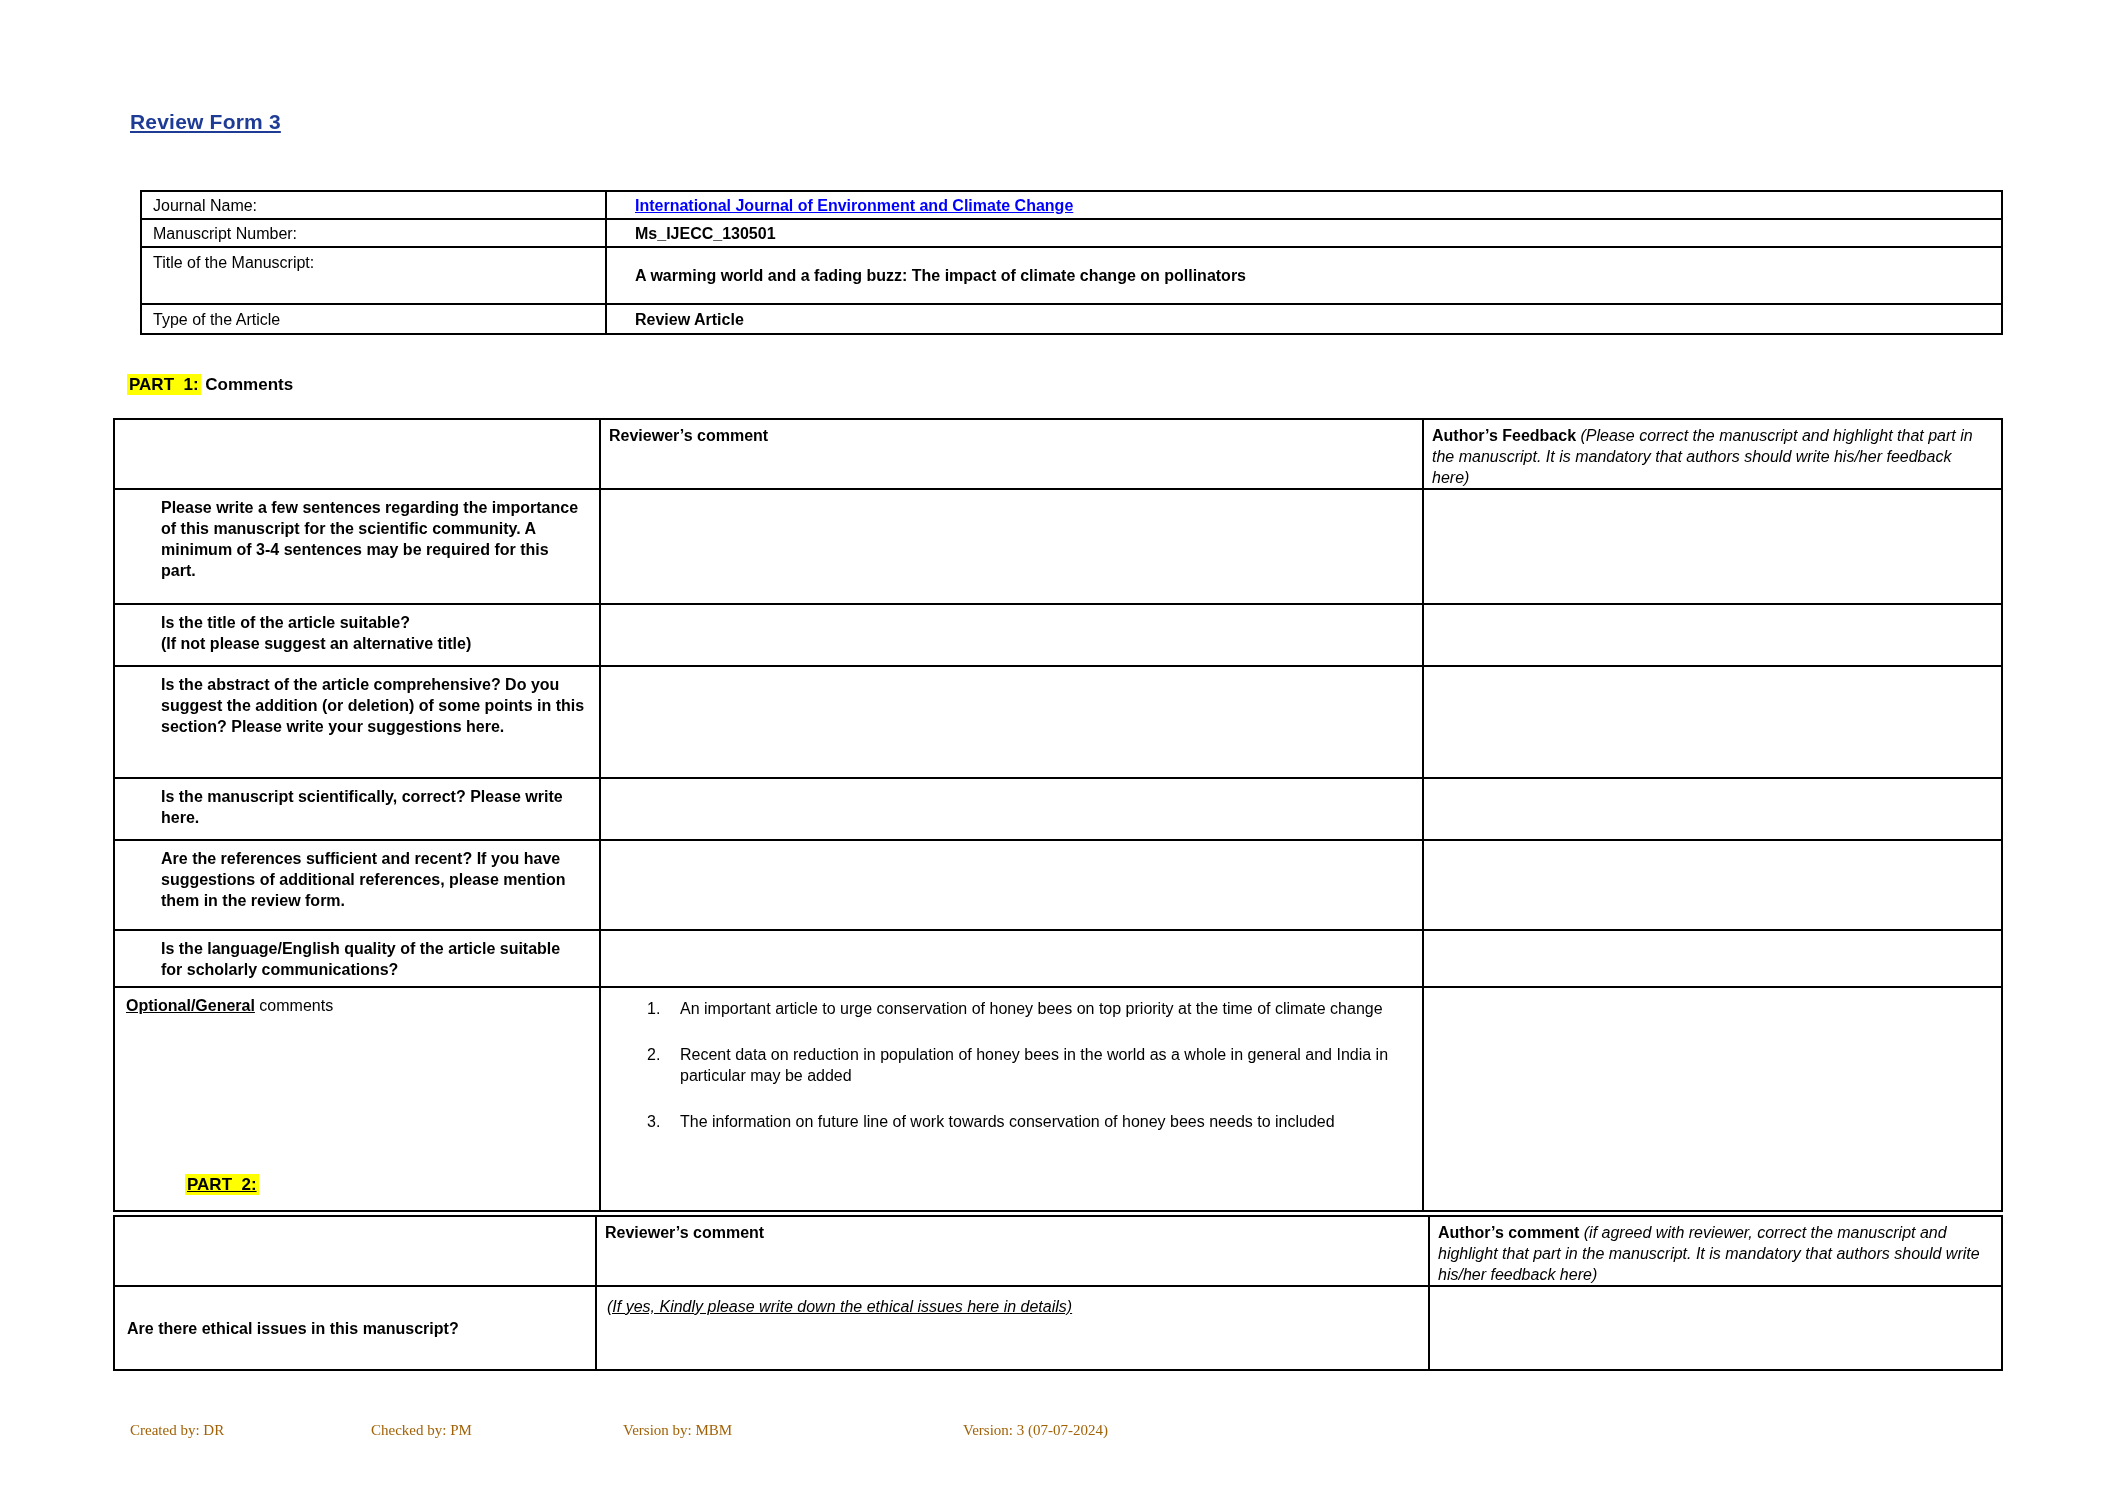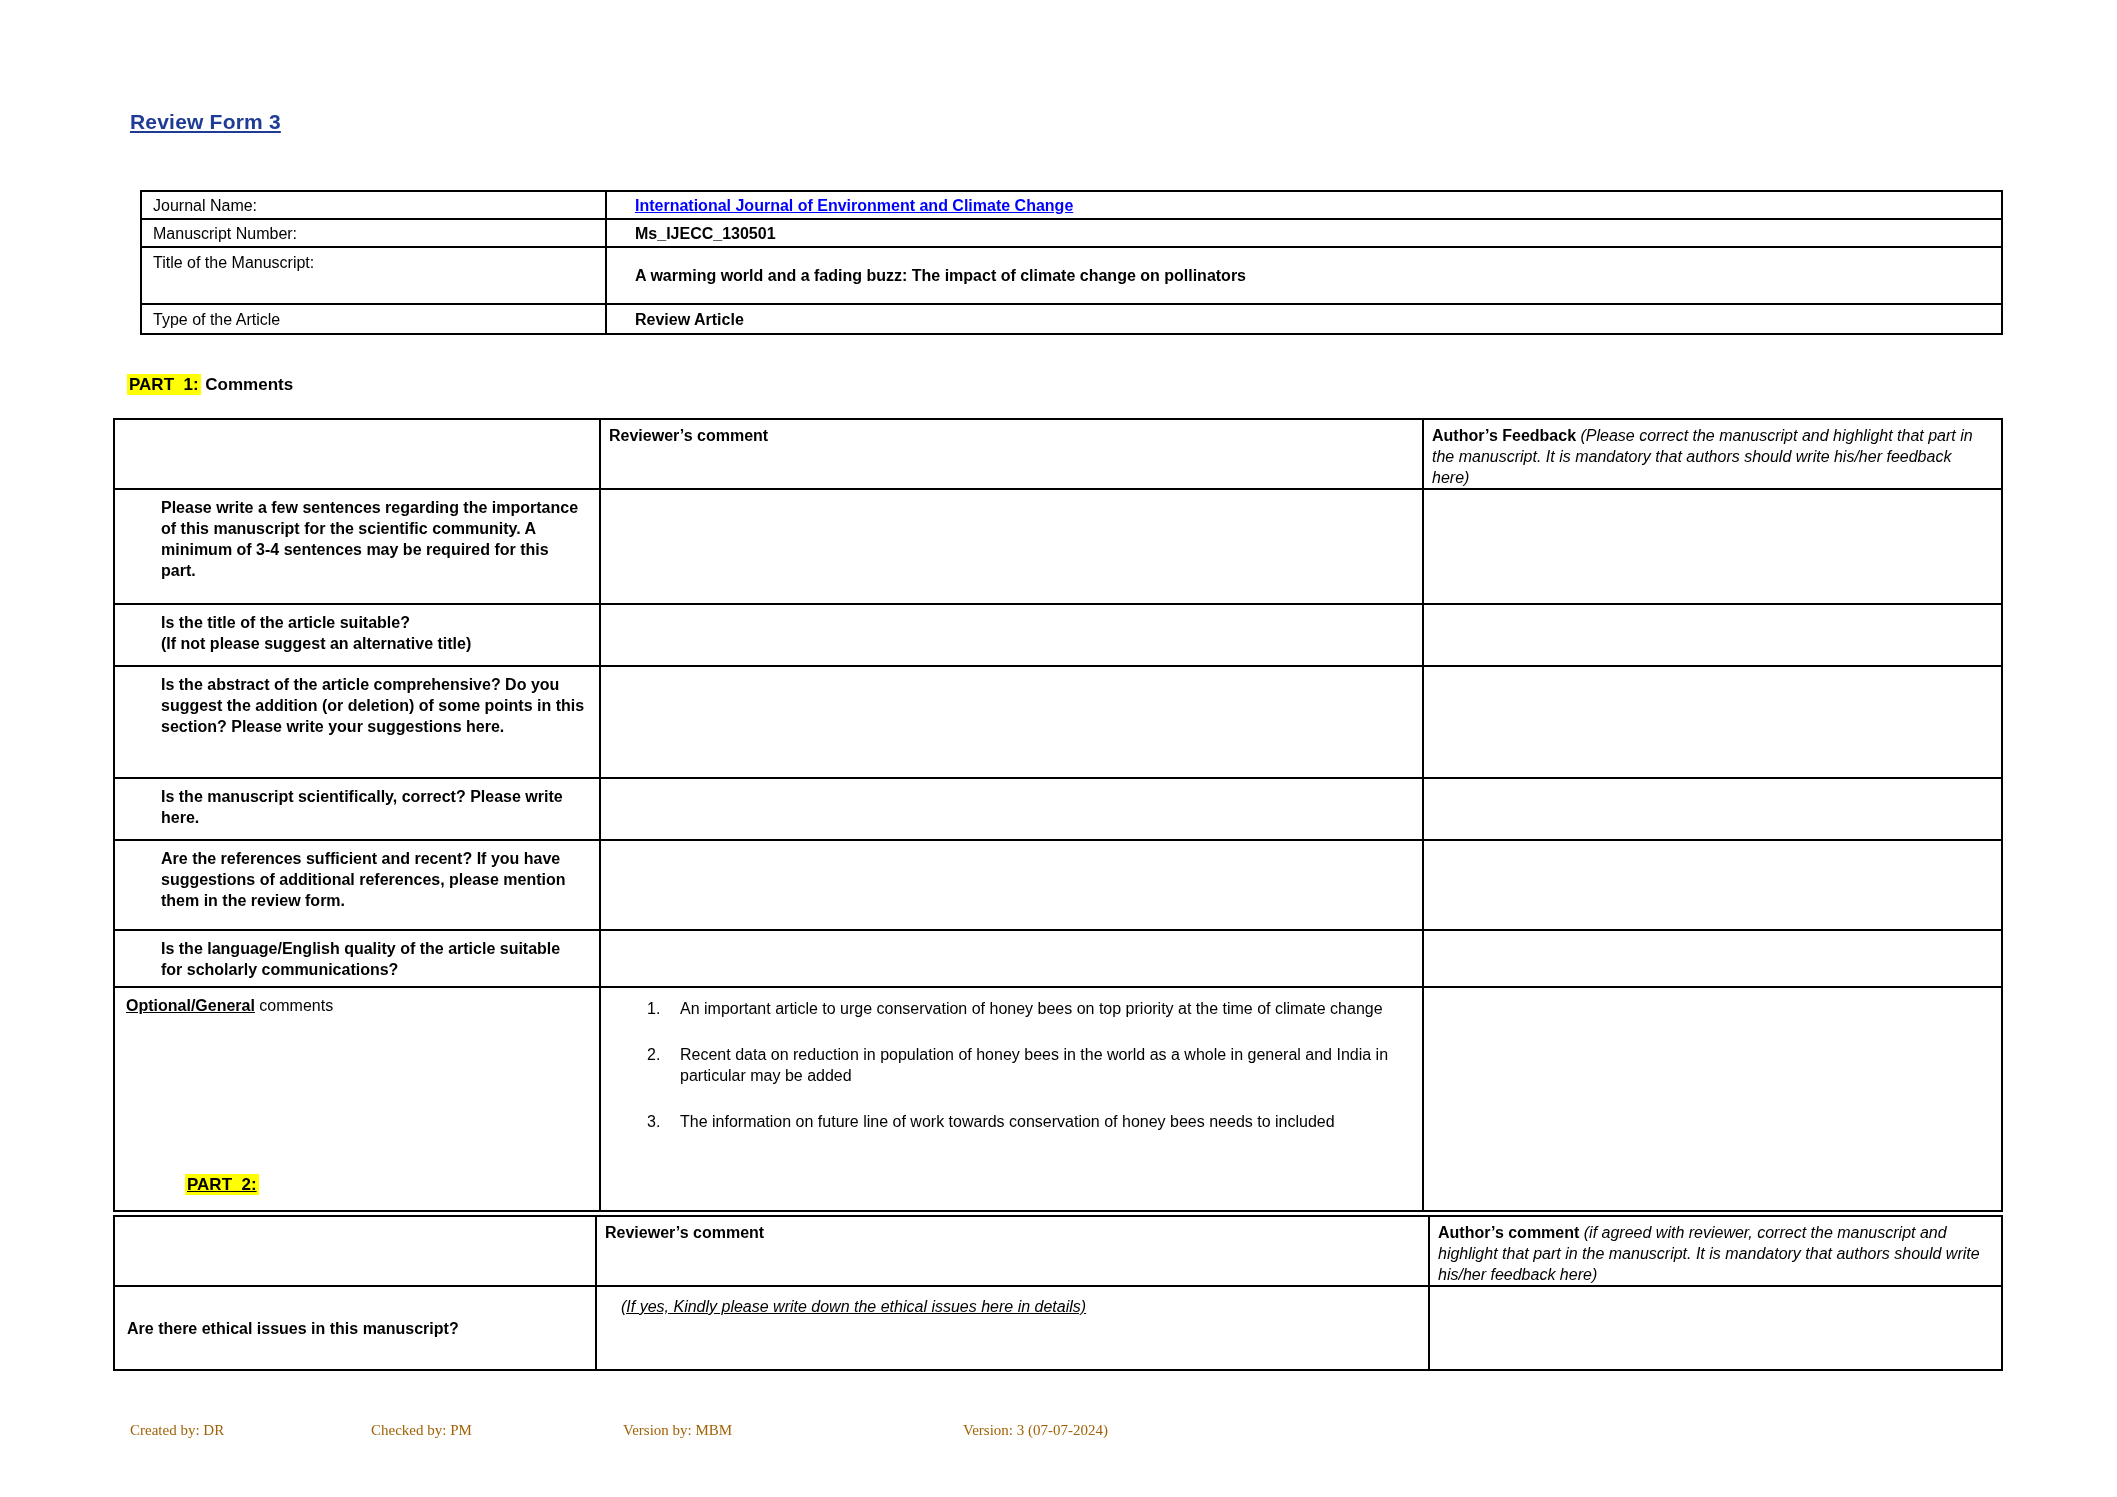--- a/index.html
+++ b/index.html
@@ -83,21 +83,21 @@
 
   
   .p2-table { position:absolute; left:113px; top:1215px; width:1888px; }
   .p2-table col.c1 { width:482px; }
   .p2-table col.c2 { width:833px; }
   .p2-table col.c3 { width:573px; }
   .p2-table tr.hrow { height:62px; }
   .p2-table tr.r1 { height:84px; }
   .ethics-q { font-weight:bold; vertical-align:middle; padding:2px 10px 2px 12px; }
   .ethics-note-cell { padding:9px 14px 0 10px; }
-  .ethics-note { font-style:italic; text-decoration:underline;margin-left:14px; }
+  .ethics-note { font-style:italic; text-decoration:underline; }
 
   
   .footer-item {
     position:absolute; top:1422px;
     font-family:"Liberation Serif", serif;
     font-size:15px; color:#a16207;
   }
   .f1 { left:130px; }
   .f2 { left:371px; }
   .f3 { left:623px; }

